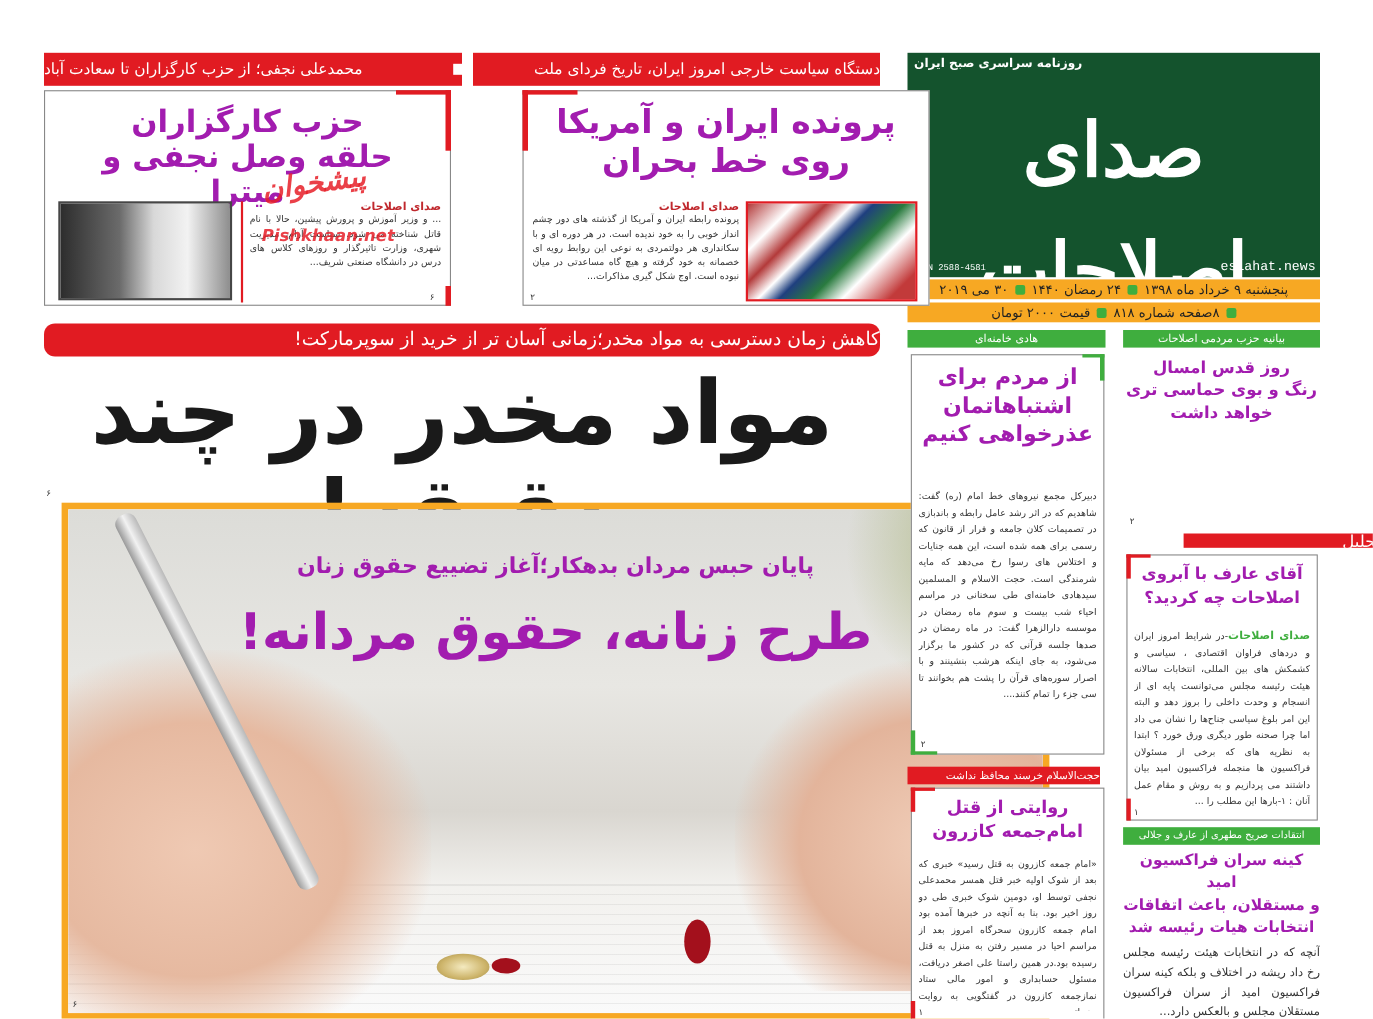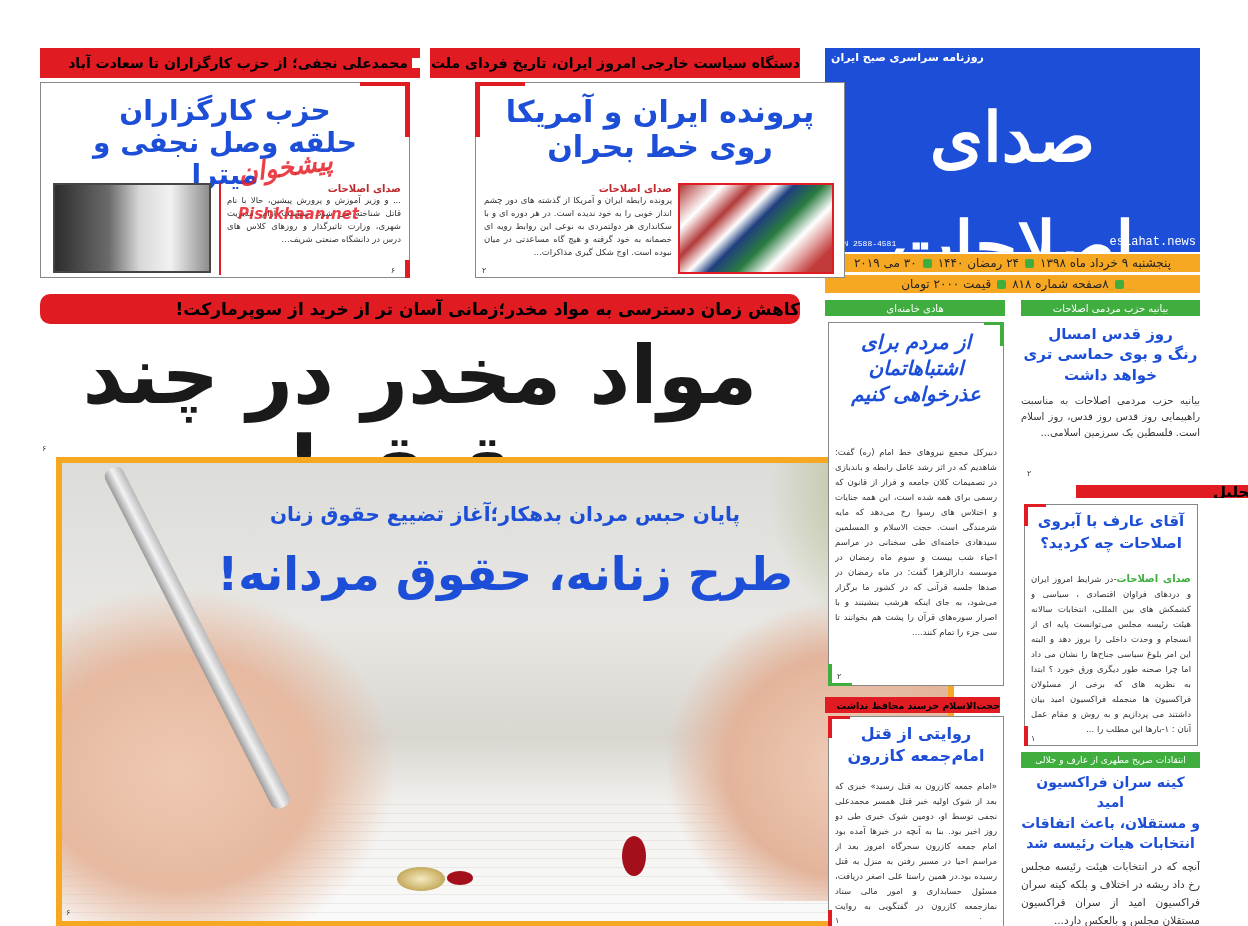--- a/index.html
+++ b/index.html
@@ -2,34 +2,34 @@
 <html><head>
 <meta charset="utf-8">
 <style>
   * { box-sizing: border-box; margin: 0; padding: 0; }
   html, body { width: 1248px; height: 926px; background: #ffffff; overflow: hidden; }
   body { position: relative; font-family: "DejaVu Sans", sans-serif; color: #1a1a1a; direction: rtl; }
 
   .abs { position: absolute; }
 
   
-  .kicker-red { background: #e11b22; color: #000000; font-weight: bold; display: flex; align-items: center; justify-content: flex-start; white-space: nowrap; overflow: hidden; }
+  .kicker-red { background: #e11b22; color: #ffffff; font-weight: normal; display: flex; align-items: center; justify-content: space-between; white-space: nowrap; overflow: hidden; }
   .kicker-green { background: #3fae3e; color: #fff; display: flex; align-items: center; justify-content: center; white-space: nowrap; overflow: hidden; }
 
   .box { border: 1px solid #888; background: #fff; }
   .accent-red { background: #e11b22; }
   .accent-green { background: #3fae3e; }
 
-  .headline { font-weight: bold; color: #1d4ed8; text-align: center; line-height: 1.15; }
+  .headline { font-weight: bold; color: #a21caf; text-align: center; line-height: 1.15; }
   .body-text { font-size: 9px; line-height: 15px; color: #333; text-align: justify; text-align-last: right; }
   .byline { font-weight: bold; font-size: 10px; color: #c0282d; }
   .page-num { font-size: 8px; color: #333; }
 
   
-  .masthead { background: #1d4ed8; color: #fff; }
+  .masthead { background: #14532d; color: #fff; }
   .logo-script { font-family: "DejaVu Serif", serif; color: #fff; font-weight: bold; text-align: center; }
   .dateline { background: #f7a823; color: #222; display: flex; align-items: center; justify-content: center; gap: 6px; font-size: 12px; white-space: nowrap; }
   .dot { width: 9px; height: 9px; background: #3fae3e; border-radius: 2px; display: inline-block; }
 
   
   .photo-frame { border: 6px solid #f7a823; overflow: hidden; }
   .photo-bg { position: absolute; inset: 0; background: linear-gradient(180deg, #dcdcd8 0%, #e8e7e3 35%, #d9d6d0 60%, #f2f1ee 75%, #fafafa 100%); }
   .photo-bg::after { content: ""; position: absolute; right: 0; top: 0; width: 180px; height: 180px; background: radial-gradient(circle at 80% 20%, #a9b47a 0%, rgba(169,180,122,0) 70%); }
   .hand-left { position: absolute; left: 0; bottom: 0; width: 330px; height: 330px; background: radial-gradient(ellipse at 35% 55%, #efc9b3 0%, #e6b9a0 45%, rgba(230,185,160,0) 72%); }
   .hand-right { position: absolute; right: 0; bottom: 20px; width: 280px; height: 300px; background: radial-gradient(ellipse at 65% 55%, #f0cdb8 0%, #e3b49b 48%, rgba(227,180,155,0) 72%); }
@@ -124,21 +124,21 @@
 
   <div class="abs headline" style="left:0; right:0; top:40px; font-size:20px;">پایان حبس مردان بدهکار؛آغاز تضییع حقوق زنان</div>
   <div class="abs headline" style="left:0; right:0; top:85px; font-size:46px; font-weight:900;">طرح زنانه، حقوق مردانه!</div>
   <div class="abs page-num" style="left:4px; bottom:4px;">۶</div>
 </div>
 
 <div class="abs kicker-green" style="left:825px; top:300px; width:180px; height:16px; font-size:10px;">هادی خامنه‌ای</div>
 <div class="abs box" style="left:828px; top:322px; width:176px; height:364px;">
   <div class="abs accent-green" style="right:-1px; top:-1px; width:4px; height:24px;"></div>
   <div class="abs accent-green" style="right:-1px; top:-1px; width:20px; height:3px;"></div>
-  <div class="abs headline" style="left:4px; right:4px; top:6px; font-size:20px; line-height:1.3;font-style:italic;">
+  <div class="abs headline" style="left:4px; right:4px; top:6px; font-size:20px; line-height:1.3;">
     <div>از مردم برای</div>
     <div>اشتباهاتمان</div>
     <div>عذرخواهی کنیم</div>
   </div>
   <div class="abs body-text" style="left:6px; right:6px; top:122px; height:226px; overflow:hidden; font-size:8.5px;">دبیرکل مجمع نیروهای خط امام (ره) گفت: شاهدیم که در اثر رشد عامل رابطه و باندبازی در تصمیمات کلان جامعه و فرار از قانون که رسمی برای همه شده است، این همه جنایات و اختلاس های رسوا رخ می‌دهد که مایه شرمندگی است. حجت الاسلام و المسلمین سیدهادی خامنه‌ای طی سخنانی در مراسم احیاء شب بیست و سوم ماه رمضان در موسسه دارالزهرا گفت: در ماه رمضان در صدها جلسه قرآنی که در کشور ما برگزار می‌شود، به جای اینکه هرشب بنشینند و با اصرار سوره‌های قرآن را پشت هم بخوانند تا سی جزء را تمام کنند....</div>
   <div class="abs accent-green" style="left:-1px; bottom:-1px; width:4px; height:22px;"></div>
   <div class="abs accent-green" style="left:-1px; bottom:-1px; width:24px; height:3px;"></div>
   <div class="abs page-num" style="left:8px; bottom:4px;">۲</div>
 </div>
 
@@ -155,21 +155,20 @@
   <div class="abs page-num" style="left:6px; bottom:2px;">۱</div>
 </div>
 
 <div class="abs kicker-green" style="left:1021px; top:300px; width:179px; height:16px; font-size:10px;">بیانیه حزب مردمی اصلاحات</div>
 <div class="abs" style="left:1021px; top:320px; width:179px; height:160px;">
   <div class="headline" style="font-size:15px; line-height:1.35; padding-top:4px;">
     <div>روز قدس امسال</div>
     <div>رنگ و بوی حماسی تری</div>
     <div>خواهد داشت</div>
   </div>
-  <div class="body-text" style="margin-top:8px; font-size:10px; line-height:16px; height:66px; overflow:hidden;">بیانیه حزب مردمی اصلاحات به مناسبت راهپیمایی روز قدس روز قدس، روز اسلام است. فلسطین یک سرزمین اسلامی...</div>
   <div class="abs page-num" style="left:6px; bottom:2px;">۲</div>
 </div>
 
 <div class="abs kicker-red" style="left:1076px; top:485px; width:179px; height:13px; font-size:15px;">تحلیل</div>
 <div class="abs box" style="left:1024px; top:504px; width:174px; height:242px;">
   <div class="abs accent-red" style="left:-1px; top:-1px; width:4px; height:22px;"></div>
   <div class="abs accent-red" style="left:-1px; top:-1px; width:22px; height:3px;"></div>
   <div class="abs headline" style="left:4px; right:4px; top:6px; font-size:15px; line-height:1.45;">
     <div>آقای عارف با آبروی</div>
     <div>اصلاحات چه کردید؟</div>

